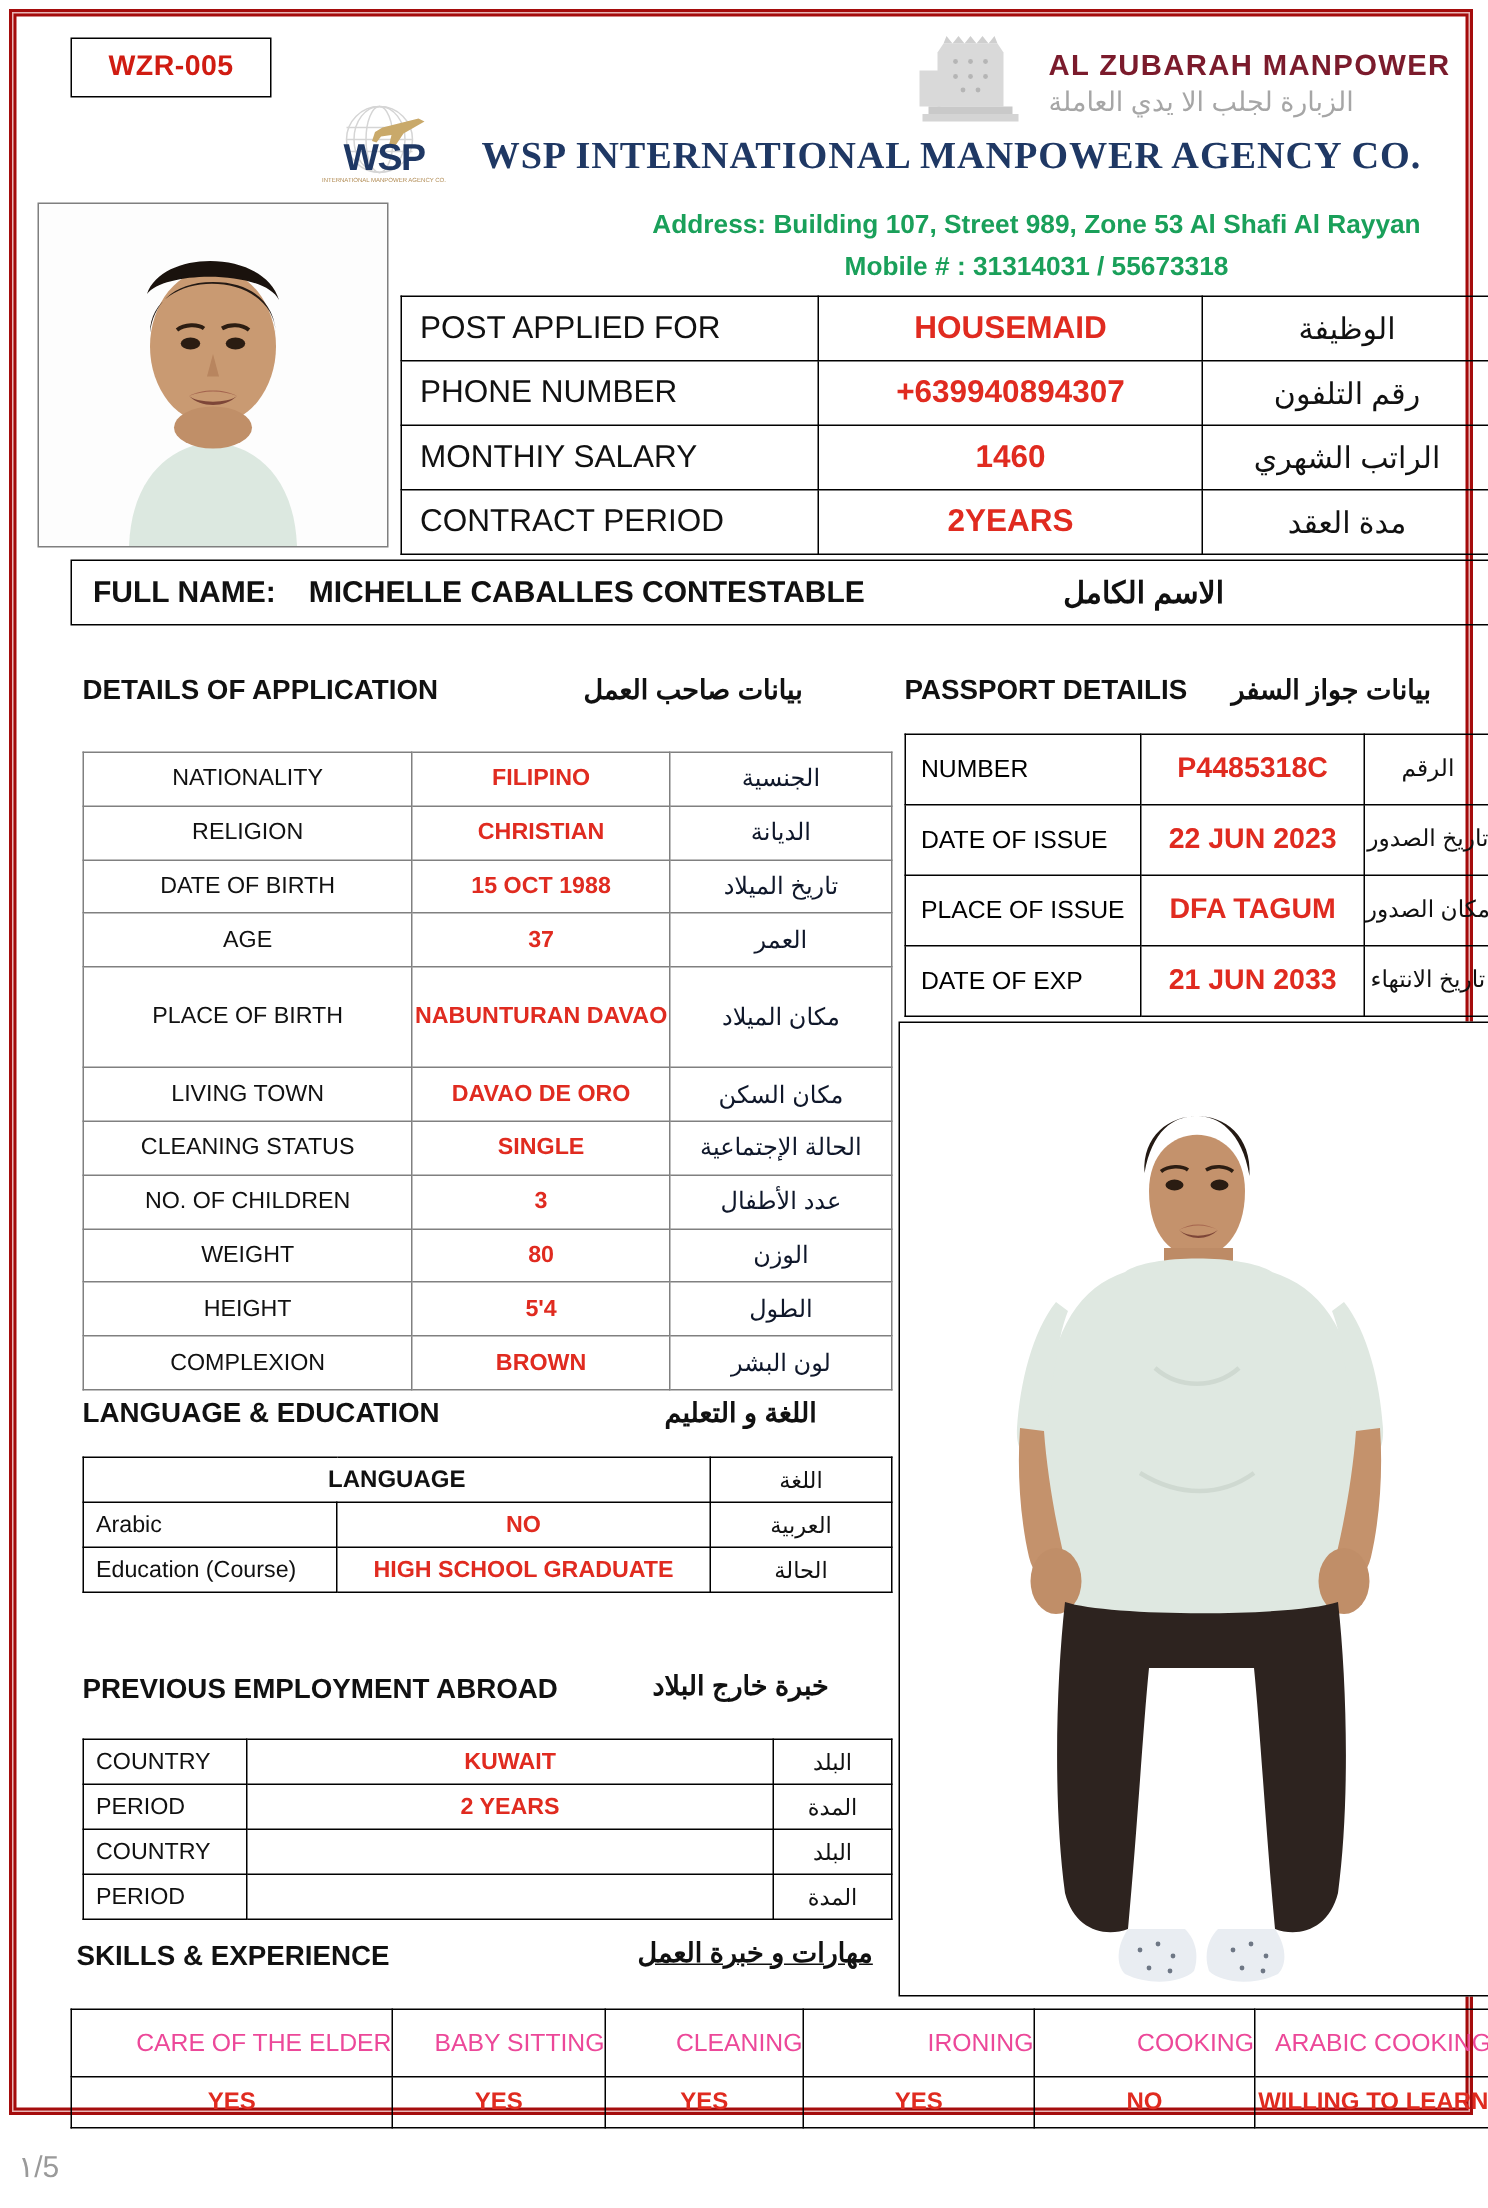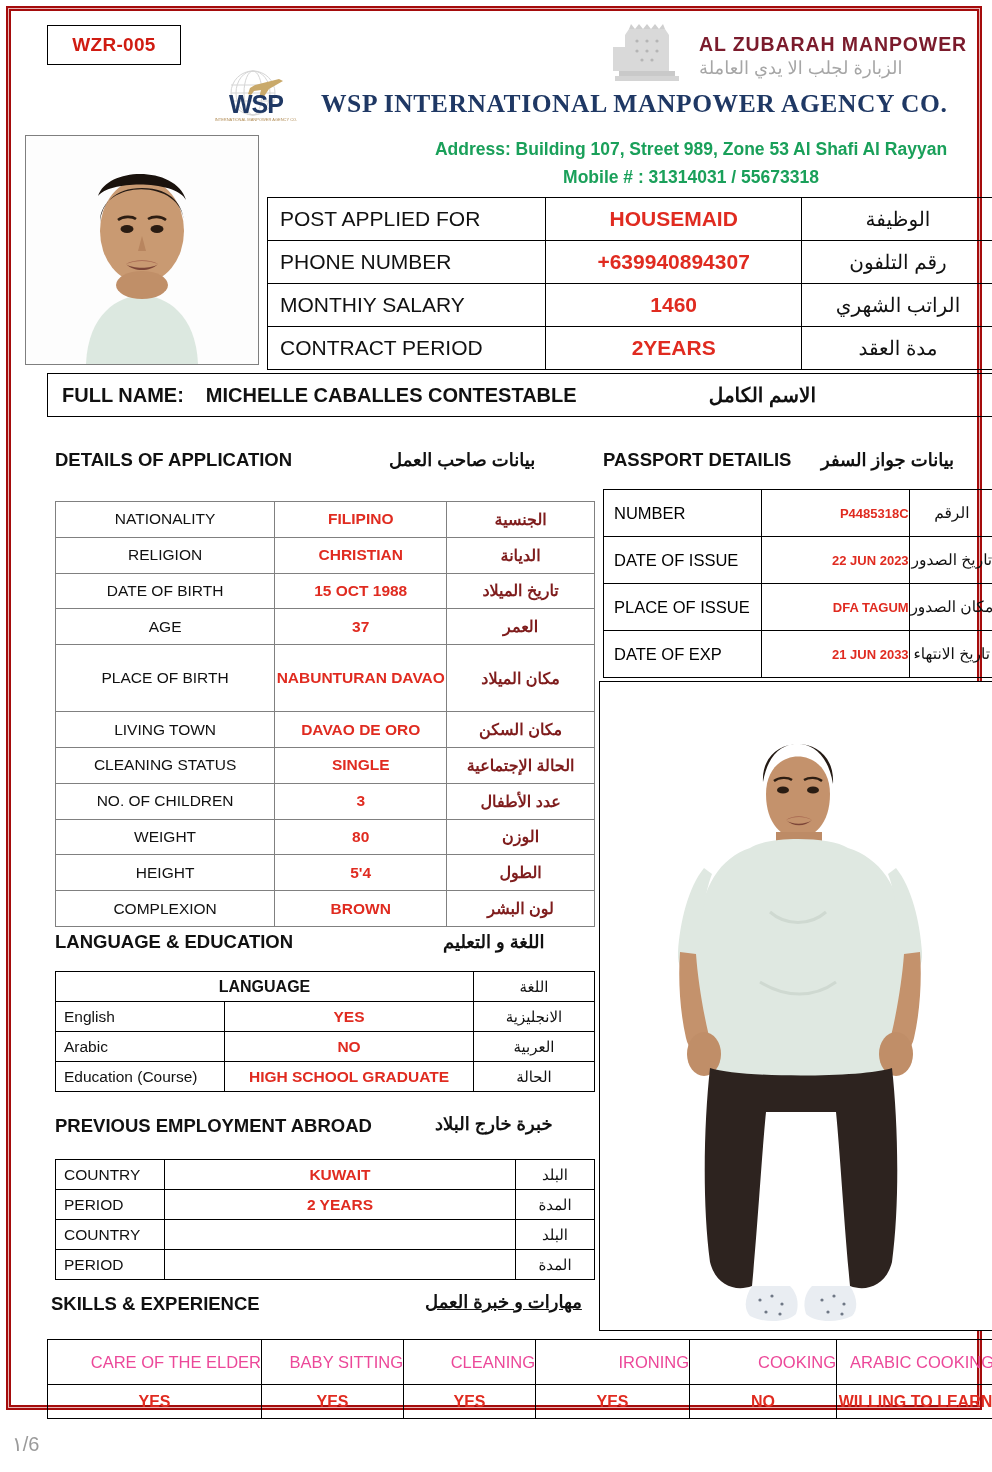--- a/index.html
+++ b/index.html
@@ -59,26 +59,26 @@
   .t-name .nm-val{margin-left:22px;font-size:20px;font-weight:bold;color:#111;}
   .t-name .nm-ar{position:absolute;right:180px;font-size:20px;font-weight:bold;color:#111;direction:rtl;}
 
   .sec-h{font-size:18.5px;font-weight:bold;color:#111;}
   .sec-ar{font-size:18px;font-weight:bold;color:#111;direction:rtl;}
 
   .t-det{left:44px;top:490px;width:540px;}
   .t-det td{border:1px solid #808080;height:34.8px;vertical-align:middle;}
   .t-det .lbl{width:220px;text-align:center;font-size:15.5px;color:#111;}
   .t-det .val{width:172px;text-align:center;font-size:15.5px;color:#e02b20;font-weight:bold;line-height:1.15;}
-  .t-det .ar{width:148px;text-align:center;font-size:16px;color:#7f1d1d;direction:rtl;font-weight:bold;}
+  .t-det .ar{width:148px;text-align:center;font-size:16px;color:#0f172a;direction:rtl;}
 
   .t-pass{left:592px;top:478px;width:392px;}
   .t-pass td{border:1px solid #000;height:46px;vertical-align:middle;}
   .t-pass .lbl{width:150px;padding-left:10px;font-size:16.5px;color:#000000;}
-  .t-pass .val{width:150px;text-align:right;font-size:13px;color:#e02b20;font-weight:bold;}
+  .t-pass .val{width:150px;text-align:center;font-size:19px;color:#e02b20;font-weight:bold;}
   .t-pass .ar{width:86px;text-align:center;font-size:15.5px;color:#111;direction:rtl;line-height:1.2;}
 
   .t-lang{left:44px;top:960px;width:540px;}
   .t-lang td{border:1px solid #000;height:29px;vertical-align:middle;}
   .t-lang .hdr{text-align:center;font-size:16px;font-weight:bold;color:#111;}
   .t-lang .lbl{width:160px;padding-left:8px;font-size:15.5px;color:#111;}
   .t-lang .val{text-align:center;font-size:15.5px;color:#e02b20;font-weight:bold;}
   .t-lang .ar{width:120px;text-align:center;font-size:15px;color:#111;direction:rtl;}
 
   .t-emp{left:44px;top:1148px;width:540px;}
@@ -322,25 +322,20 @@
   <div class="abs sec-h" style="left:44px;top:920px;">LANGUAGE &amp; EDUCATION</div>
   <div class="abs sec-ar" style="left:432px;top:920px;">اللغة و التعليم</div>
 
   <table class="abs t-lang">
     <tbody>
       <tr>
         <td class="hdr" colspan="2">LANGUAGE</td>
         <td class="ar">اللغة</td>
       </tr>
       <tr>
-        <td class="lbl">English</td>
-        <td class="val">YES</td>
-        <td class="ar">الانجليزية</td>
-      </tr>
-      <tr>
         <td class="lbl">Arabic</td>
         <td class="val">NO</td>
         <td class="ar">العربية</td>
       </tr>
       <tr>
         <td class="lbl">Education (Course)</td>
         <td class="val">HIGH SCHOOL GRADUATE</td>
         <td class="ar">الحالة</td>
       </tr>
     </tbody>
@@ -393,13 +388,13 @@
         <td class="vl">YES</td>
         <td class="vl">YES</td>
         <td class="vl">NO</td>
         <td class="vl">WILLING TO LEARN</td>
       </tr>
     </tbody>
   </table>
 
 </div>
 
-<div class="abs pagenum">6/١</div>
+<div class="abs pagenum">5/١</div>
 
 </body></html>

